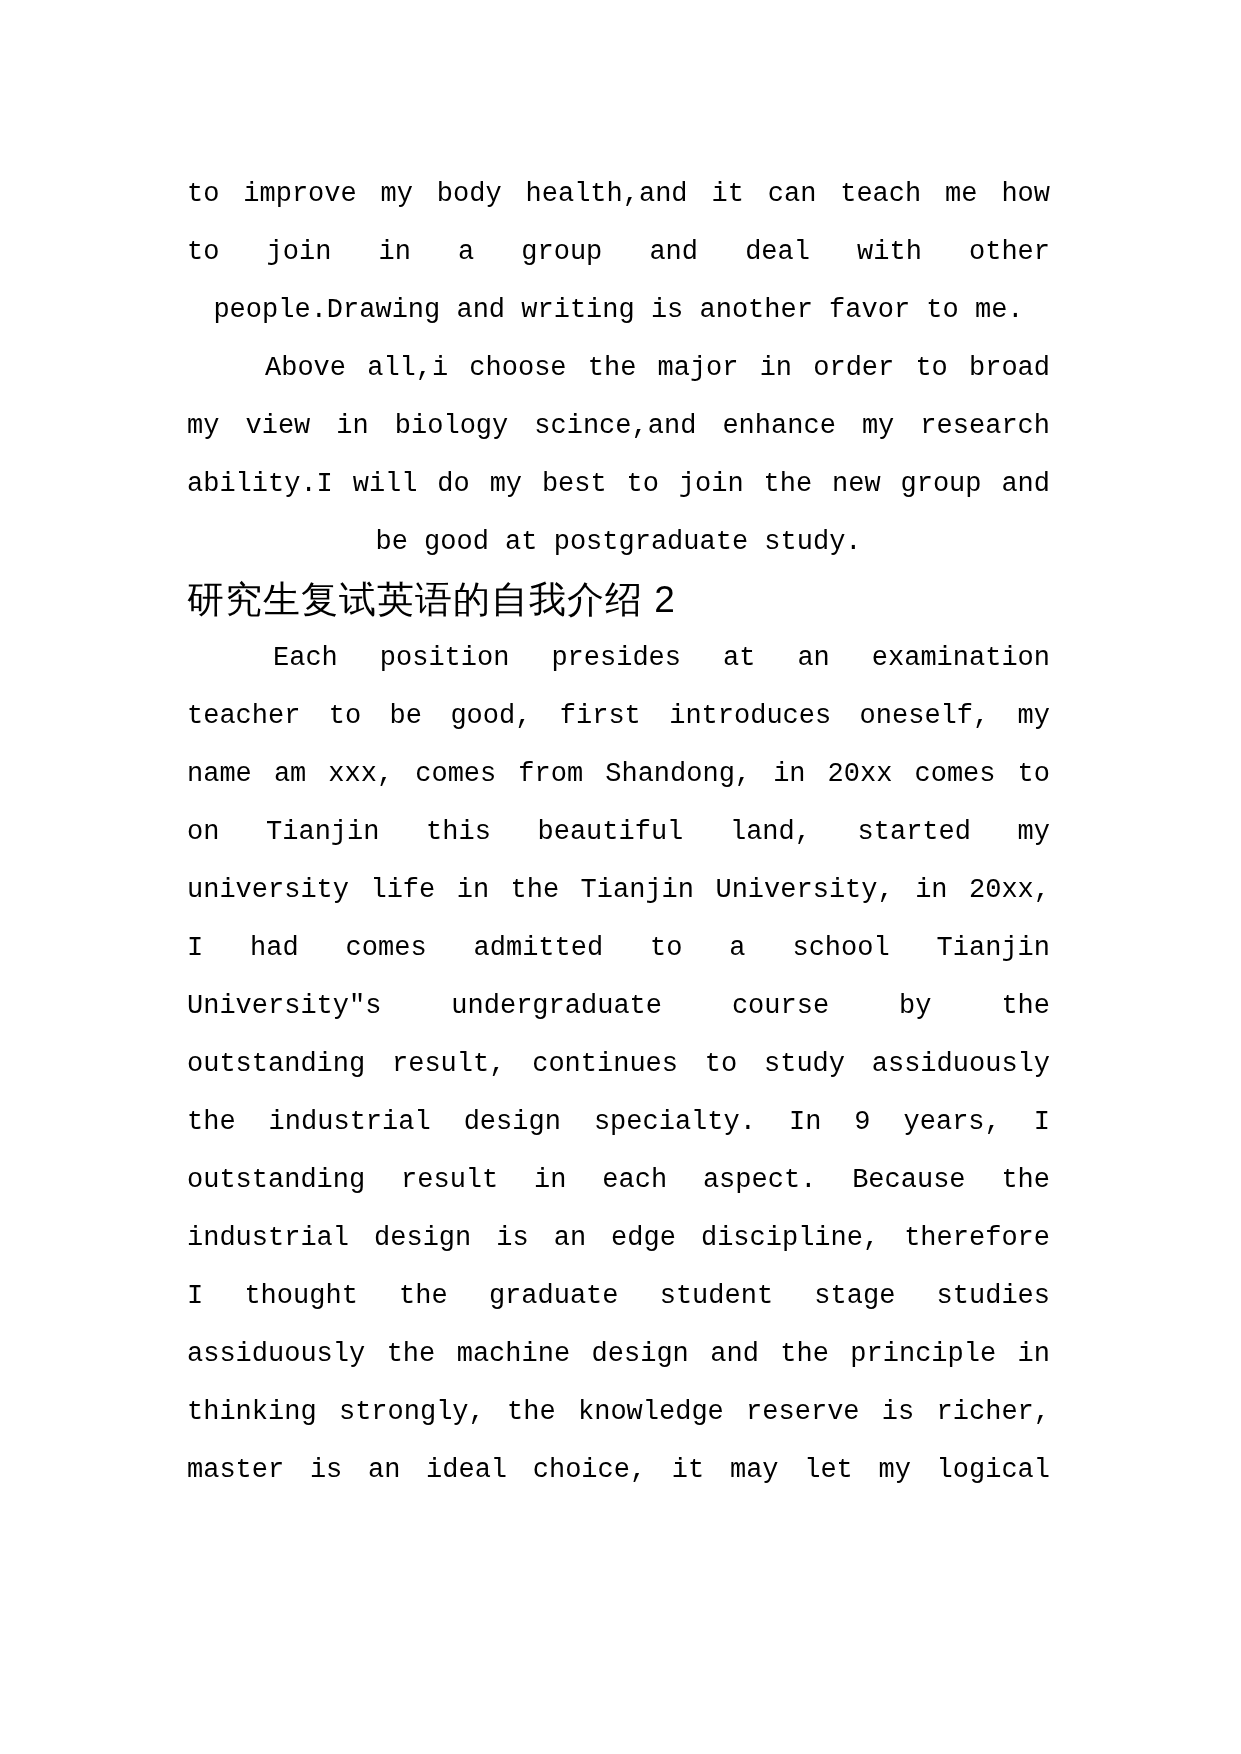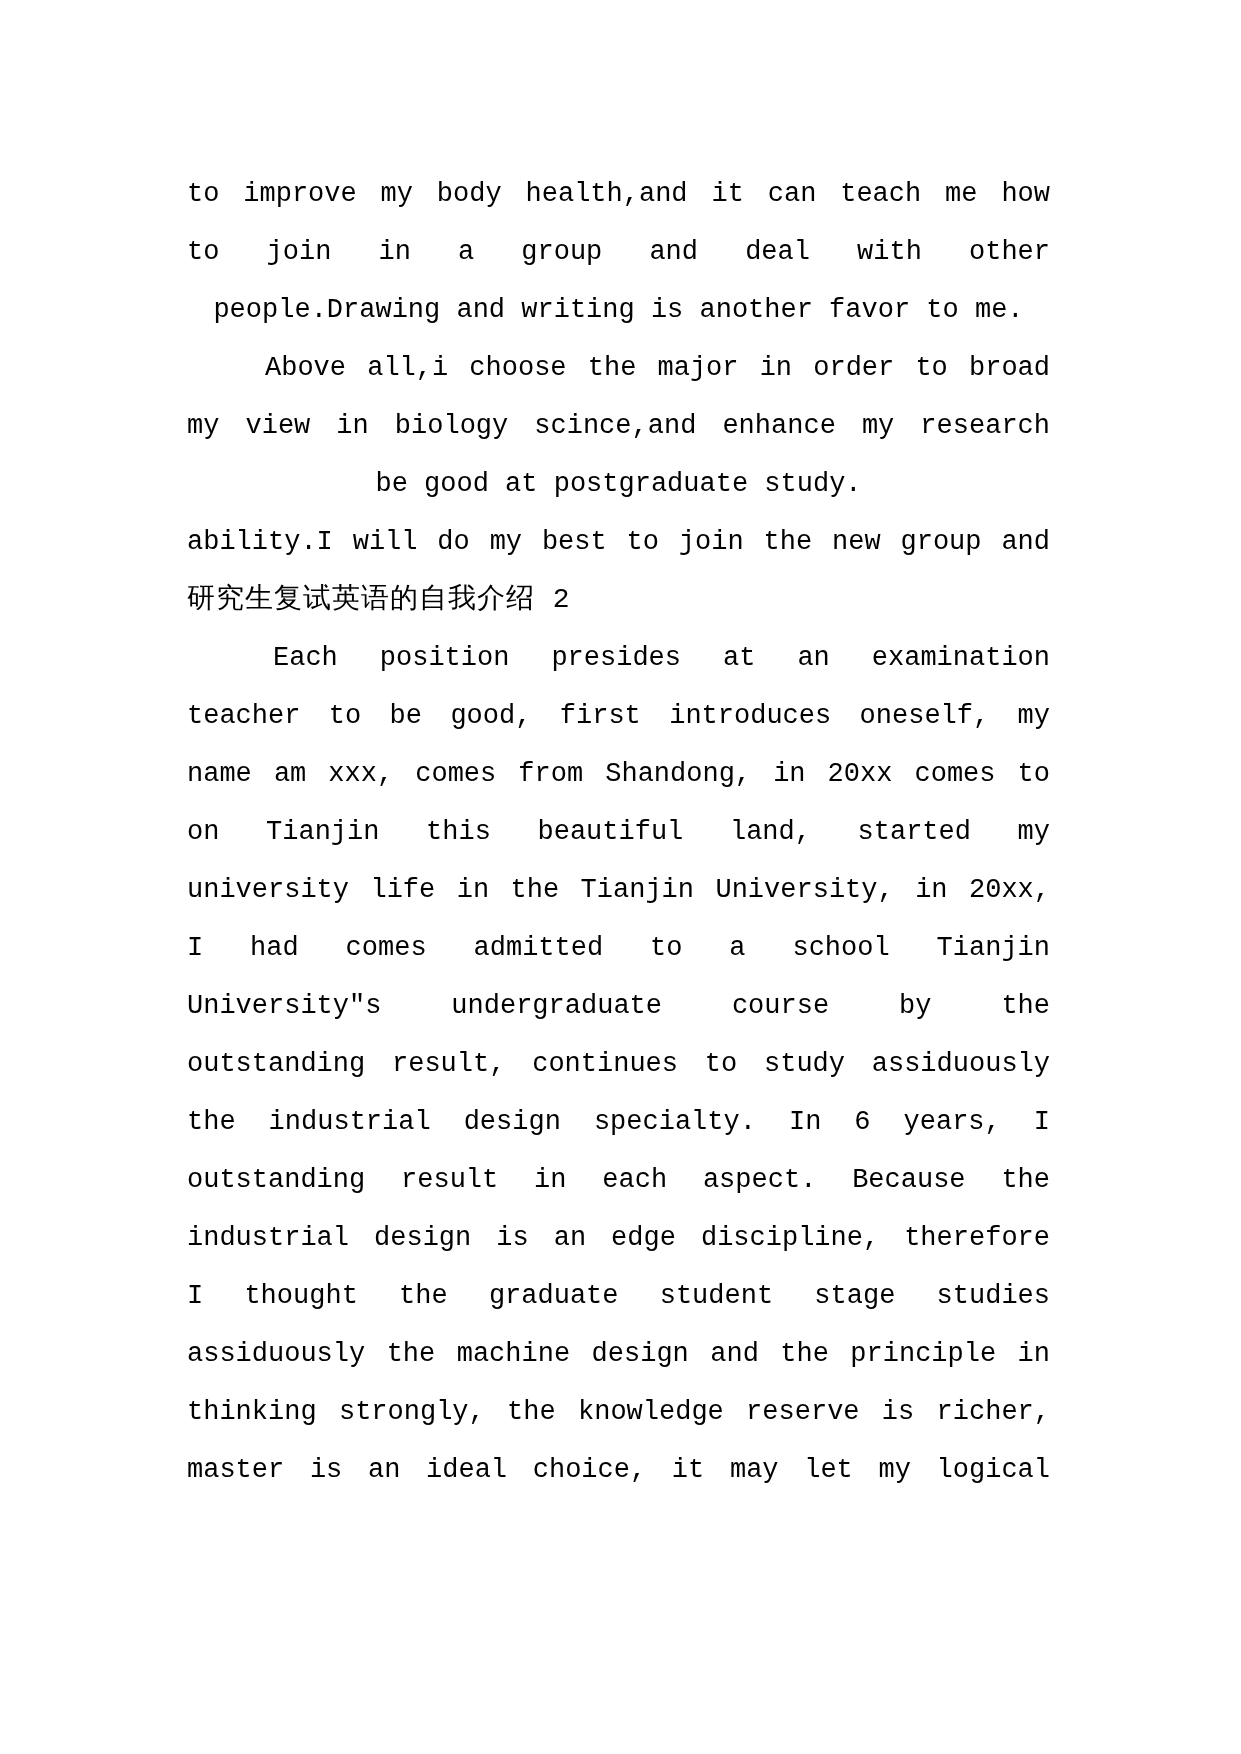--- a/index.html
+++ b/index.html
@@ -38,47 +38,47 @@
     text-justify: inter-word;
   }
   
   .l { text-align: center; }
   
   .i1 { padding-left: 78px; }
   .i2 { padding-left: 86px; }
   
   .h {
     text-align: left;
-    font-family: Liberation Mono, monospace;
-    font-size: 28px;
+    font-family: Liberation Sans, sans-serif;
+    font-size: 37px;
     letter-spacing: 1px;
   }
 </style>
 </head>
 <body>
 
 <div class="page">
   <div class="text-block">
     <div class="line j">to improve my body health,and it can teach me how</div>
     <div class="line j">to join in a group and deal with other</div>
     <div class="line l">people.Drawing and writing is another favor to me.</div>
     <div class="line j i1">Above all,i choose the major in order to broad</div>
     <div class="line j">my view in biology scince,and enhance my research</div>
+    <div class="line j">ability.I will do my best to join the new group and</div>
     <div class="line l">be good at postgraduate study.</div>
-    <div class="line j">ability.I will do my best to join the new group and</div>
     <div class="line h">研究生复试英语的自我介绍 2</div>
     <div class="line j i2">Each position presides at an examination</div>
     <div class="line j">teacher to be good, first introduces oneself, my</div>
     <div class="line j">name am xxx, comes from Shandong, in 20xx comes to</div>
     <div class="line j">on Tianjin this beautiful land, started my</div>
     <div class="line j">university life in the Tianjin University, in 20xx,</div>
     <div class="line j">I had comes admitted to a school Tianjin</div>
     <div class="line j">University"s undergraduate course by the</div>
     <div class="line j">outstanding result, continues to study assiduously</div>
-    <div class="line j">the industrial design specialty. In 6 years, I</div>
+    <div class="line j">the industrial design specialty. In 9 years, I</div>
     <div class="line j">outstanding result in each aspect. Because the</div>
     <div class="line j">industrial design is an edge discipline, therefore</div>
     <div class="line j">I thought the graduate student stage studies</div>
     <div class="line j">assiduously the machine design and the principle in</div>
     <div class="line j">thinking strongly, the knowledge reserve is richer,</div>
     <div class="line j">master is an ideal choice, it may let my logical</div>
   </div>
 </div>
 
 </body></html>

